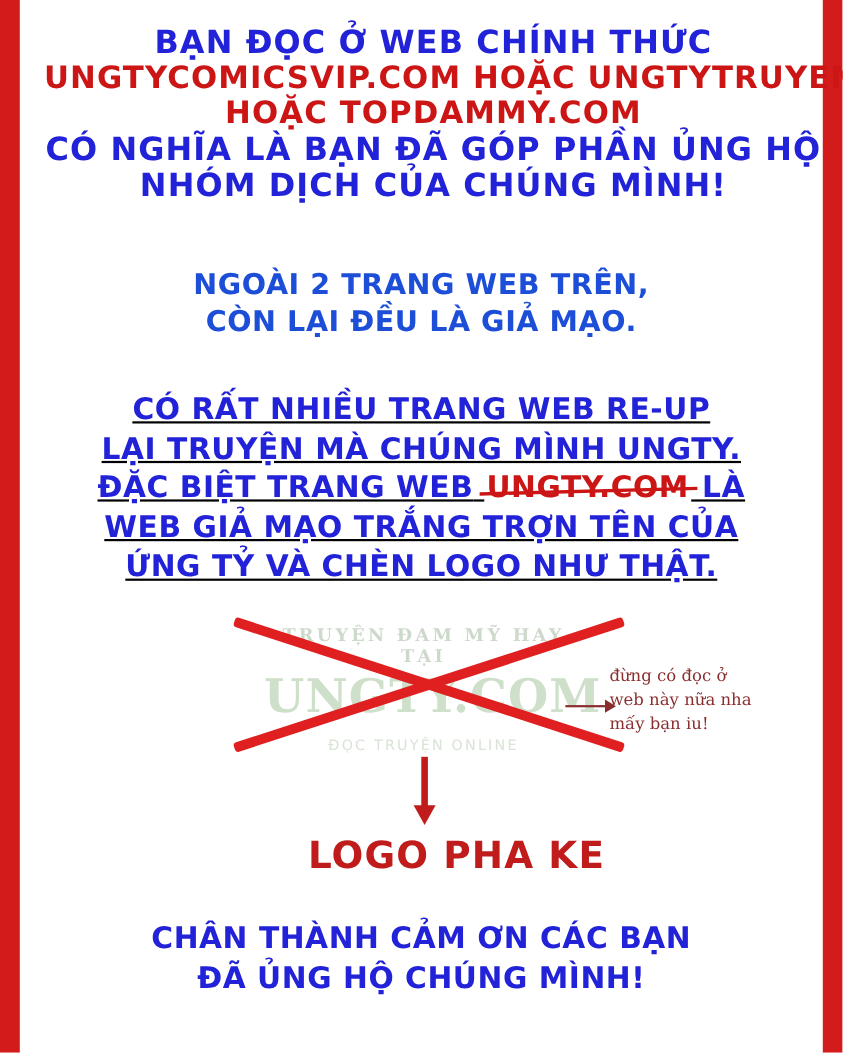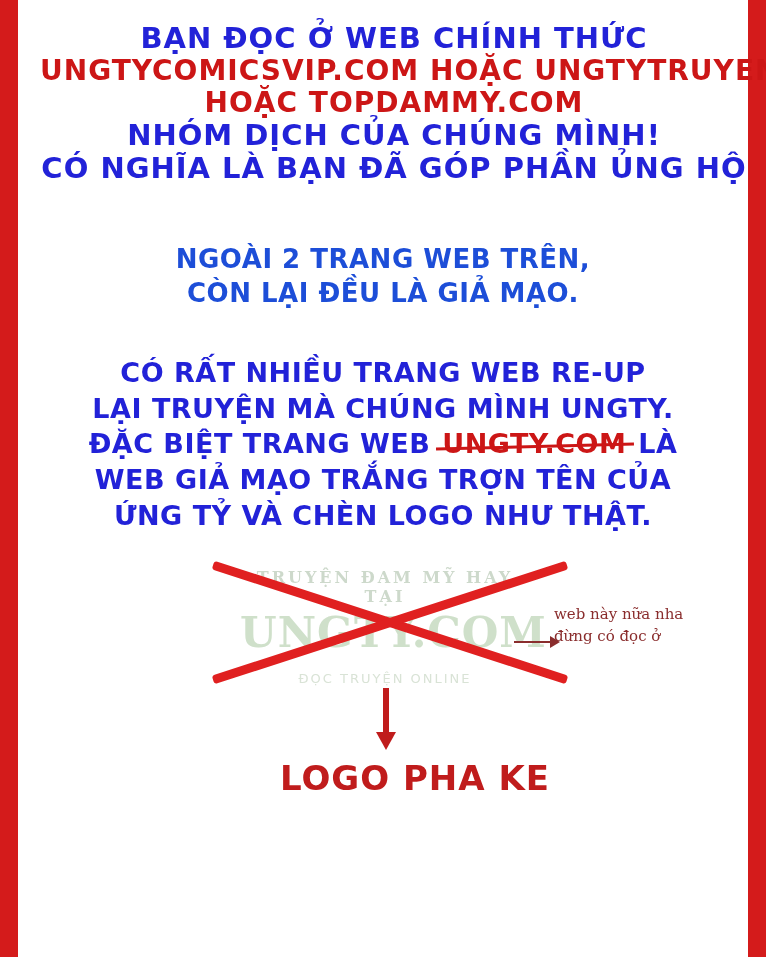--- a/index.html
+++ b/index.html
@@ -72,20 +72,21 @@
     line-height: 1.30;
     letter-spacing: 0.5px;
     white-space: nowrap;
   }
 
   .blockC {
     position: absolute;
     top: 355px;
     left: 0;
     width: 730px;
+    text-decoration: underline;
   }
   .lineC {
     color: #2222d8;
     font-weight: bold;
     font-size: 27px;
     line-height: 1.32;
     letter-spacing: 0.5px;
     white-space: nowrap;
   }
   .strike {
@@ -249,22 +250,22 @@
 
   <div class="band-left"></div>
   <div class="band-right"></div>
 
   <div class="content">
 
     <div class="blockA">
       <div class="lineA a1">BẠN ĐỌC Ở WEB CHÍNH THỨC</div>
       <div class="lineA a2">UNGTYCOMICSVIP.COM HOẶC UNGTYTRUYENVIP.COM</div>
       <div class="lineA a3">HOẶC TOPDAMMY.COM</div>
+      <div class="lineA a4">CÓ NGHĨA LÀ BẠN ĐÃ GÓP PHẦN ỦNG HỘ</div>
       <div class="lineA a5">NHÓM DỊCH CỦA CHÚNG MÌNH!</div>
-      <div class="lineA a4">CÓ NGHĨA LÀ BẠN ĐÃ GÓP PHẦN ỦNG HỘ</div>
     </div>
 
     <div class="blockB">
       <div class="lineB">NGOÀI 2 TRANG WEB TRÊN,</div>
       <div class="lineB">CÒN LẠI ĐỀU LÀ GIẢ MẠO.</div>
     </div>
 
     <div class="blockC">
       <div class="lineC">CÓ RẤT NHIỀU TRANG WEB RE-UP</div>
       <div class="lineC">LẠI TRUYỆN MÀ CHÚNG MÌNH UNGTY.</div>
@@ -289,27 +290,32 @@
         <span class="c1"></span>
         <span class="c2"></span>
       </div>
 
       <div class="note-arrow">
         <div class="shaft"></div>
         <div class="head"></div>
       </div>
 
       <div class="note">
+        <div>đừng có đọc ở</div>
         <div>web này nữa nha</div>
-        <div>đừng có đọc ở</div>
+        <div>mấy bạn iu!</div>
       </div>
 
       <div class="down-arrow">
         <div class="shaft"></div>
         <div class="head"></div>
       </div>
 
       <div class="fake-label">LOGO PHA KE</div>
     </div>
 
+    <div class="blockD">
+      <div class="lineD">CHÂN THÀNH CẢM ƠN CÁC BẠN</div>
+      <div class="lineD">ĐÃ ỦNG HỘ CHÚNG MÌNH!</div>
+    </div>
 
   </div>
 </div>
 
 </body></html>

